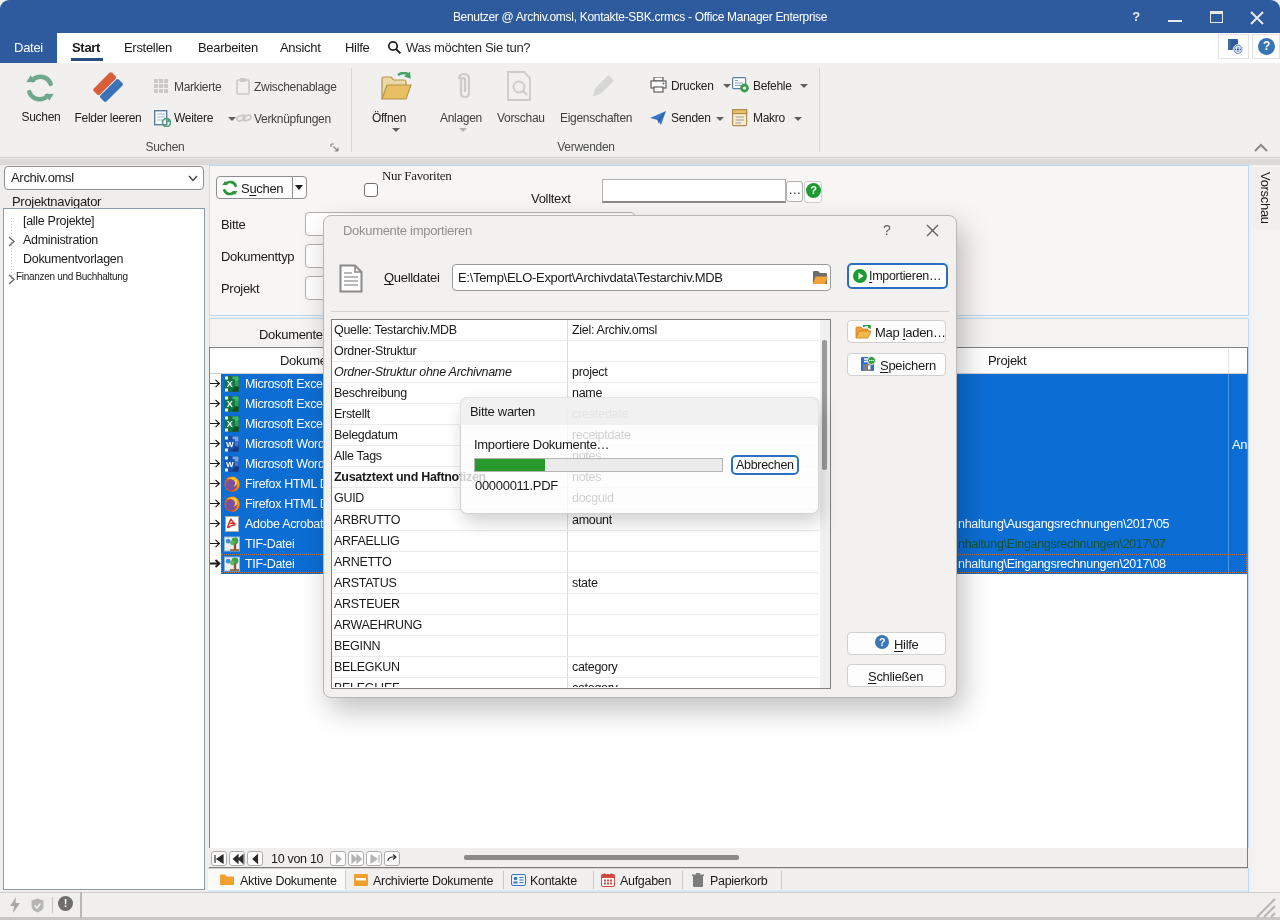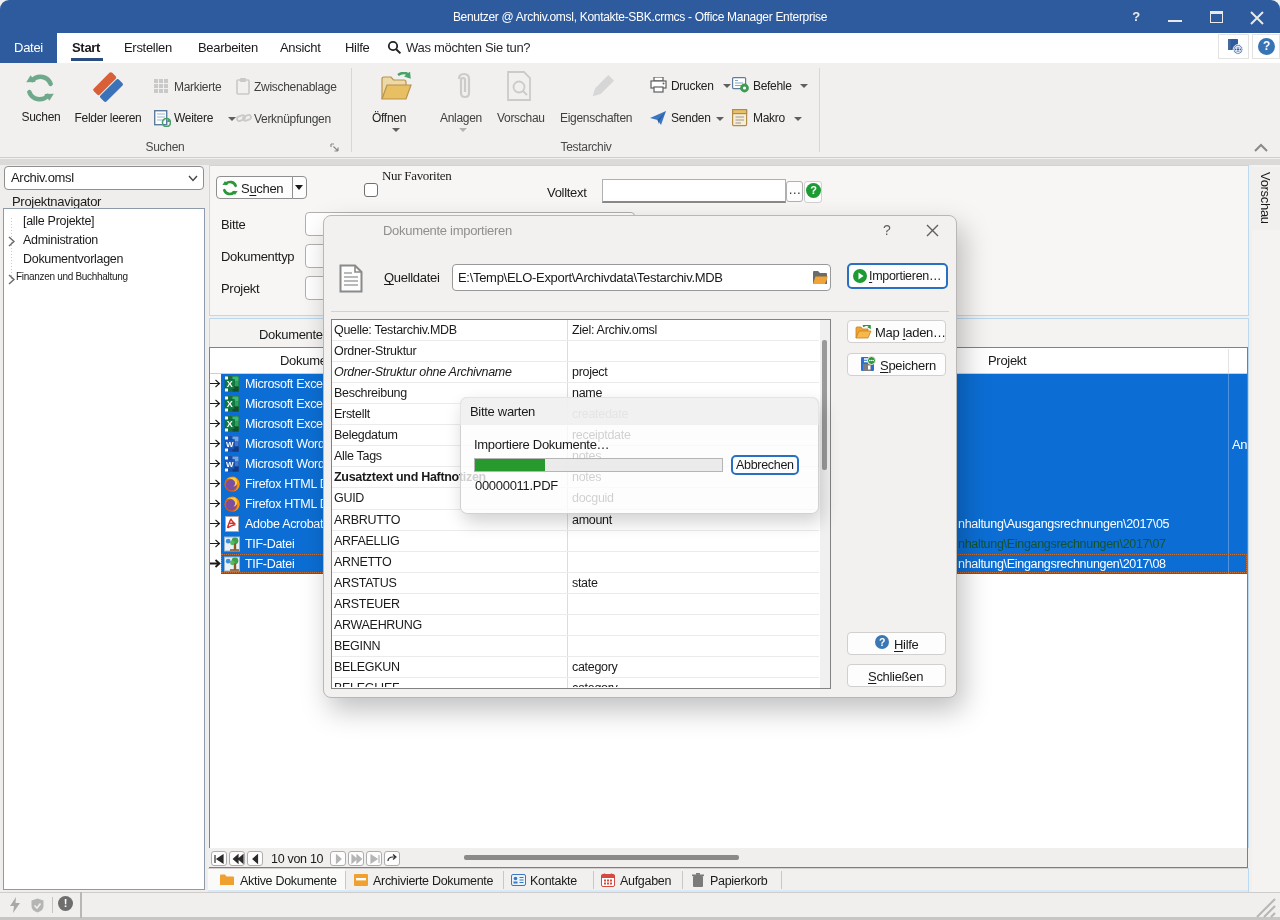--- a/index.html
+++ b/index.html
@@ -174,21 +174,21 @@
 <div class="abs rtext" style="left:671px;top:111px;">Senden</div>
 <div class="dd" style="left:716px;top:117px;"></div>
 
 <svg class="abs" style="left:732px;top:109px;" width="17" height="18" viewBox="0 0 17 18">
   <rect x="0.6" y="0.6" width="14" height="16" rx="1" fill="#f7edd2" stroke="#b08d4d" stroke-width="1.2"></rect>
   <rect x="0.6" y="0.6" width="14" height="4" fill="#e8c06a" stroke="#b08d4d" stroke-width="1.2"></rect>
   <path d="M3.5 8 H12 M3.5 11 H12 M3.5 14 H9" stroke="#9a9a9a" stroke-width="1.2"></path>
 </svg>
 <div class="abs rtext" style="left:753px;top:111px;">Makro</div>
 <div class="dd" style="left:794px;top:117px;"></div>
-<div class="abs rlbl" style="left:400px;top:140px;width:372px;text-align:center;">Testarchiv</div>
+<div class="abs rlbl" style="left:400px;top:140px;width:372px;text-align:center;">Verwenden</div>
 
 <svg class="abs" style="left:1254px;top:143px;" width="14" height="9" viewBox="0 0 14 9">
     <path d="M1 8 L7 2 L13 8" fill="none" stroke="#8a8a8a" stroke-width="2"></path>
   </svg>
 
 <div class="abs" style="left:0;top:159px;width:1280px;height:6px;background:#dcdad8;"></div>
 
 <div class="abs" style="left:0;top:165px;width:208px;height:727px;background:#efeeec;"></div>
 <div class="abs" style="left:4px;top:166px;width:200px;height:24px;background:#fff;border:1px solid #8f8f8f;border-radius:4px;line-height:22px;padding-left:6px;">Archiv.omsl</div>
 <svg class="abs" style="left:188px;top:175px;" width="10" height="7" viewBox="0 0 10 7">
@@ -219,21 +219,21 @@
     <path d="M4.4 19.2 A11 11 0 0 0 22.5 23.0"></path>
   </g>
   <path d="M0.8 9.4 L10.8 9.0 L5.6 1.8 Z" fill="#2c9639"></path>
   <path d="M29.2 20.6 L19.2 21.0 L24.4 28.2 Z" fill="#2c9639"></path>
 </svg>
 <div class="abs" style="left:241px;top:181px;">S<u>u</u>chen</div>
 
 <div class="abs" style="left:364px;top:183px;width:14px;height:14px;background:#fff;border:1px solid #707070;border-radius:3px;"></div>
 <div class="abs" style="left:382px;top:168px;font-family:Liberation Serif, serif;">Nur Favoriten</div>
 
-<div class="abs" style="left:531px;top:185px;margin-left:16px;">Volltext</div>
+<div class="abs" style="left:531px;top:191px;">Volltext</div>
 <div class="abs" style="left:602px;top:179px;width:184px;height:24px;background:#fff;border:1px solid #b0b0b0;border-bottom:2px solid #8a8a8a;"></div>
 <div class="abs" style="left:786px;top:181px;width:17px;height:21px;background:#fdfdfd;border:1px solid #b0b0b0;border-radius:3px;text-align:center;line-height:15px;color:#333;">…</div>
 <div class="abs" style="left:804px;top:181px;width:18px;height:22px;background:#fdfdfd;border:1px solid #d0d0d0;border-radius:3px;"></div>
 <div class="abs" style="left:806px;top:183px;width:15px;height:15px;border-radius:50%;background:#1d9b33;color:#fff;font-weight:bold;font-size:11px;text-align:center;line-height:15px;">?</div>
 
 <div class="abs" style="left:221px;top:217px;">Bitte</div>
 <div class="abs" style="left:305px;top:212px;width:330px;height:24px;background:#fff;border:1px solid #b0b0b0;border-radius:4px;"></div>
 <div class="abs" style="left:221px;top:249px;">Dokumenttyp</div>
 <div class="abs" style="left:305px;top:244px;width:330px;height:24px;background:#fff;border:1px solid #b0b0b0;border-radius:4px;"></div>
 <div class="abs" style="left:221px;top:281px;">Projekt</div>
@@ -504,21 +504,21 @@
   </div>
 <svg class="abs" style="left:1254px;top:896px;" width="22" height="22" viewBox="0 0 22 22">
     <g stroke="#b9b7b5" stroke-width="2.2">
       <path d="M21 3 L3 21"></path>
       <path d="M21 10 L10 21"></path>
       <path d="M21 17 L17 21"></path>
     </g>
   </svg>
 
 <div class="abs" style="left:323px;top:215px;width:634px;height:483px;background:#f2f1f0;border:1px solid #b9b7b5;border-radius:8px;box-shadow:6px 12px 28px rgba(0,0,0,0.25);"></div>
-<div class="abs" style="left:343px;top:223px;color:#8f8f8f;margin-left:40px;">Dokumente importieren</div>
+<div class="abs" style="left:343px;top:223px;color:#8f8f8f;">Dokumente importieren</div>
 <div class="abs" style="left:883px;top:222px;color:#5f5f5f;font-size:14px;">?</div>
 <svg class="abs" style="left:926px;top:224px;" width="13" height="13" viewBox="0 0 13 13">
     <path d="M1 1 L12 12 M12 1 L1 12" stroke="#5f5f5f" stroke-width="1.4"></path>
   </svg>
 
 <svg class="abs" style="left:339px;top:264px;" width="24" height="29" viewBox="0 0 24 29">
   <path d="M1.5 1.5 L16 1.5 L22.5 8 L22.5 27.5 L1.5 27.5 Z" fill="#fdfdfd" stroke="#8a8a8a" stroke-width="2"></path>
   <path d="M16 1.5 L16 8 L22.5 8" fill="none" stroke="#8a8a8a" stroke-width="1.6"></path>
   <path d="M5 9 H13 M5 13 H19 M5 17 H19 M5 21 H19" stroke="#b9b9b9" stroke-width="1.8"></path>
 </svg>

